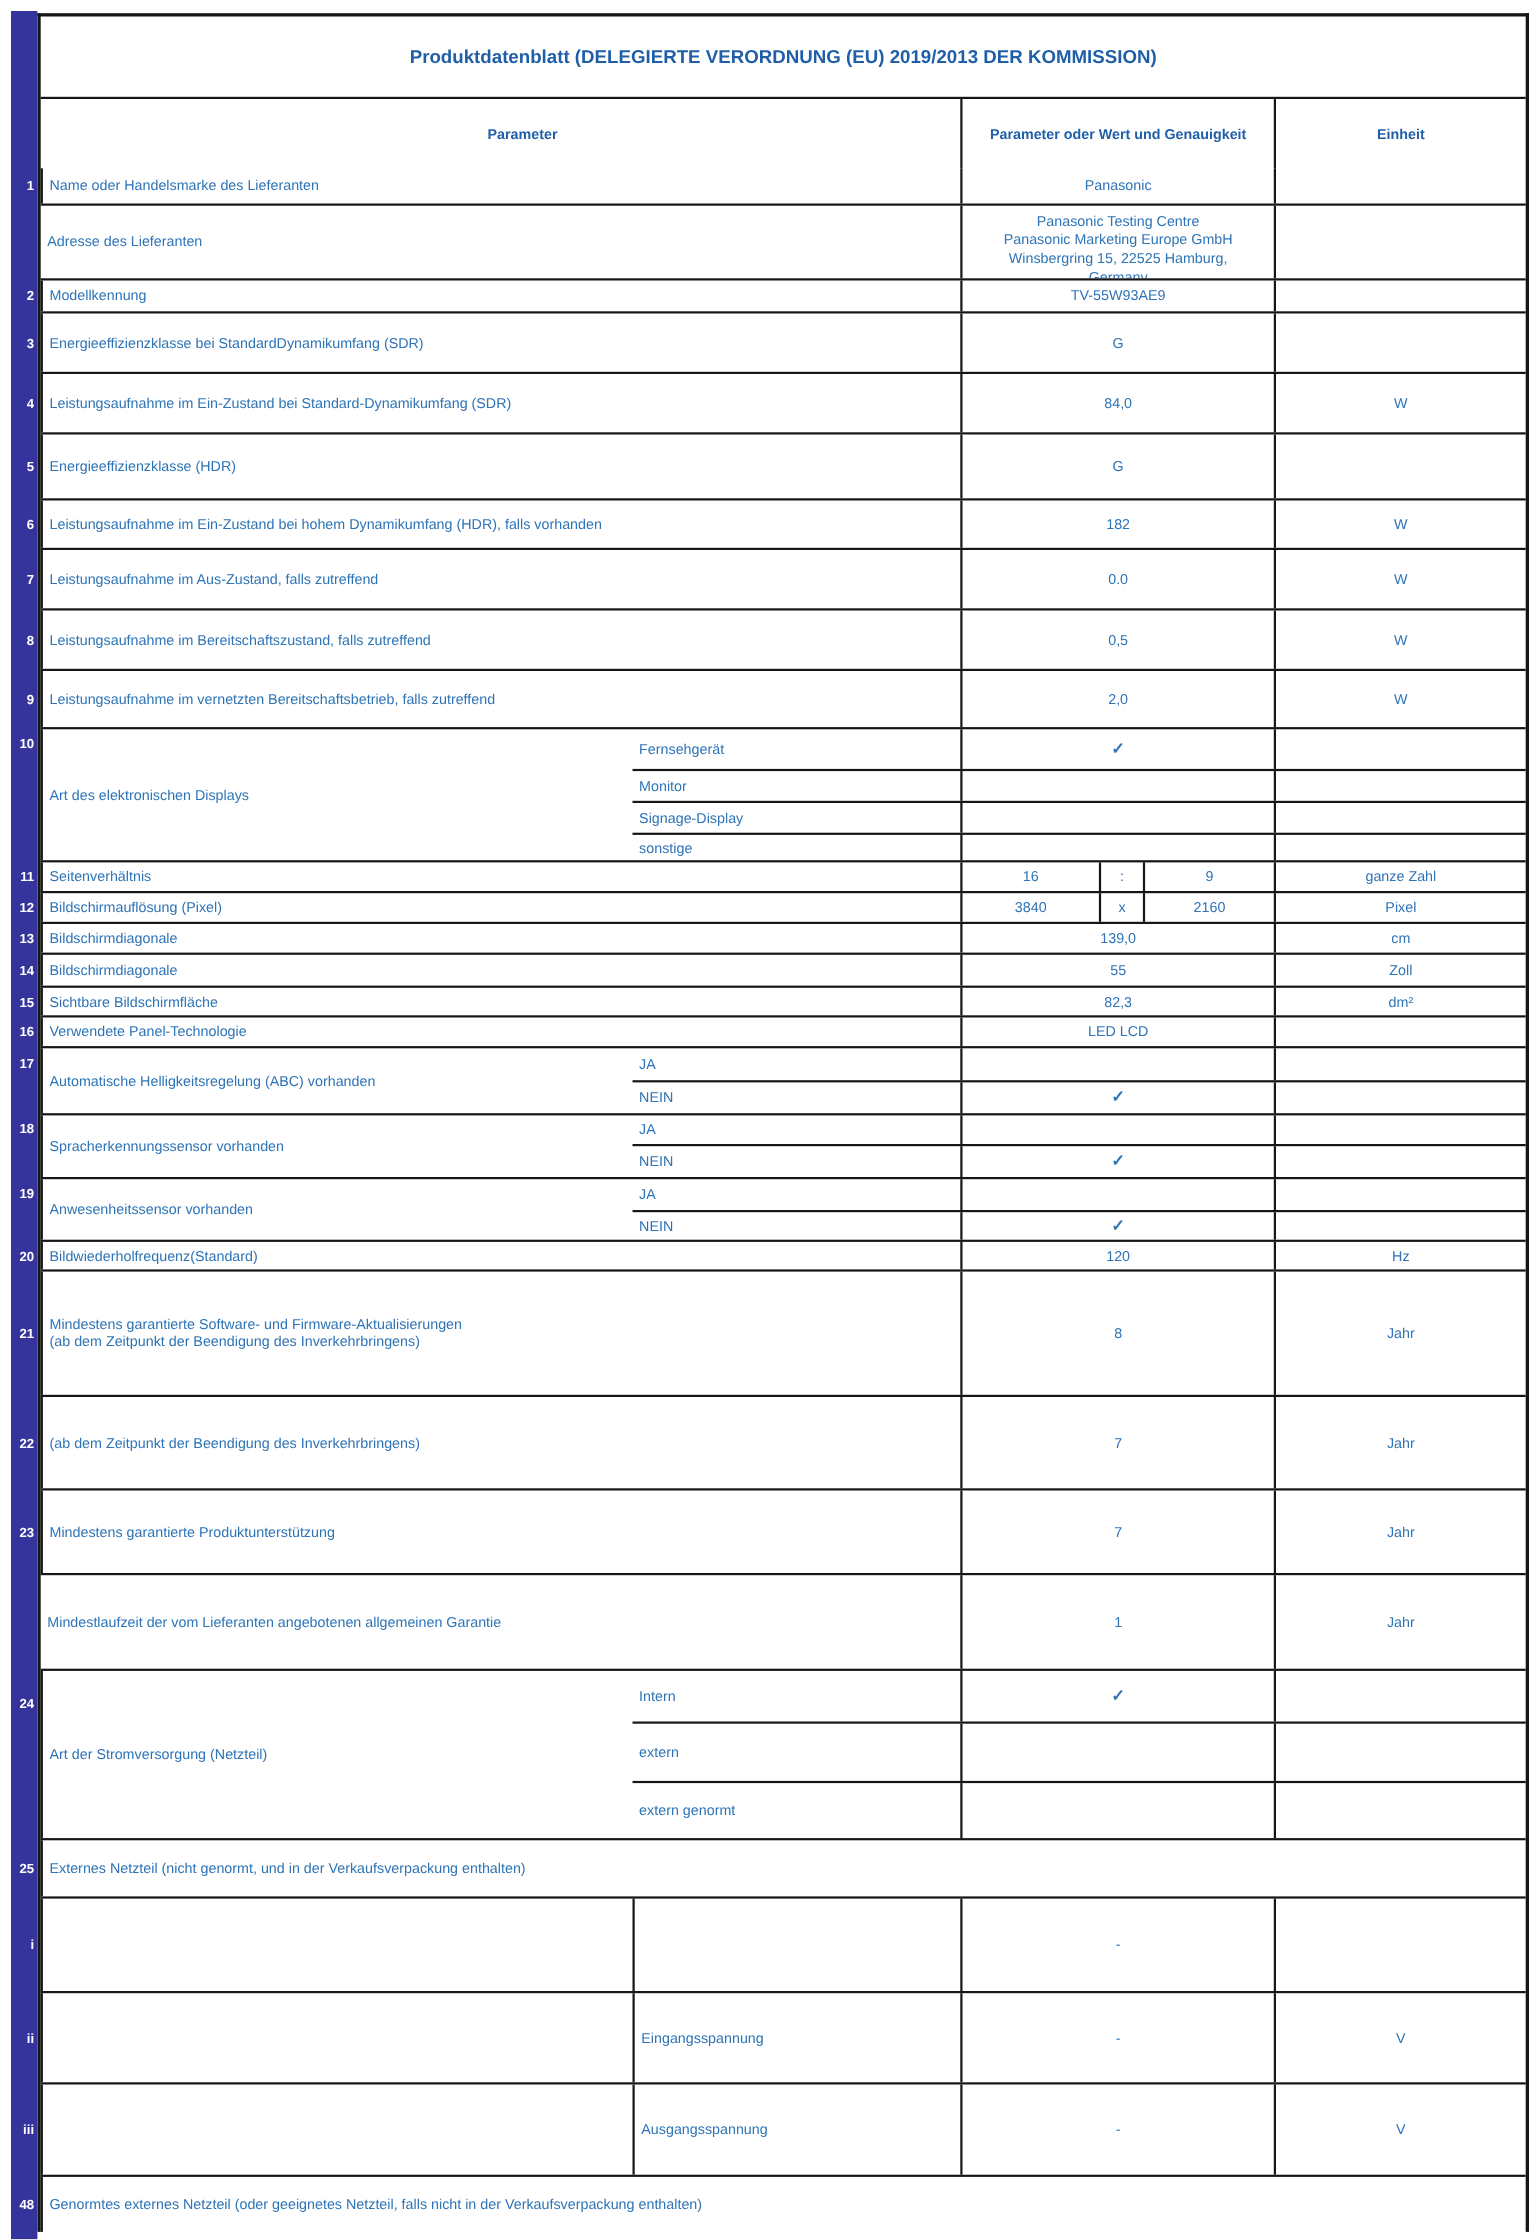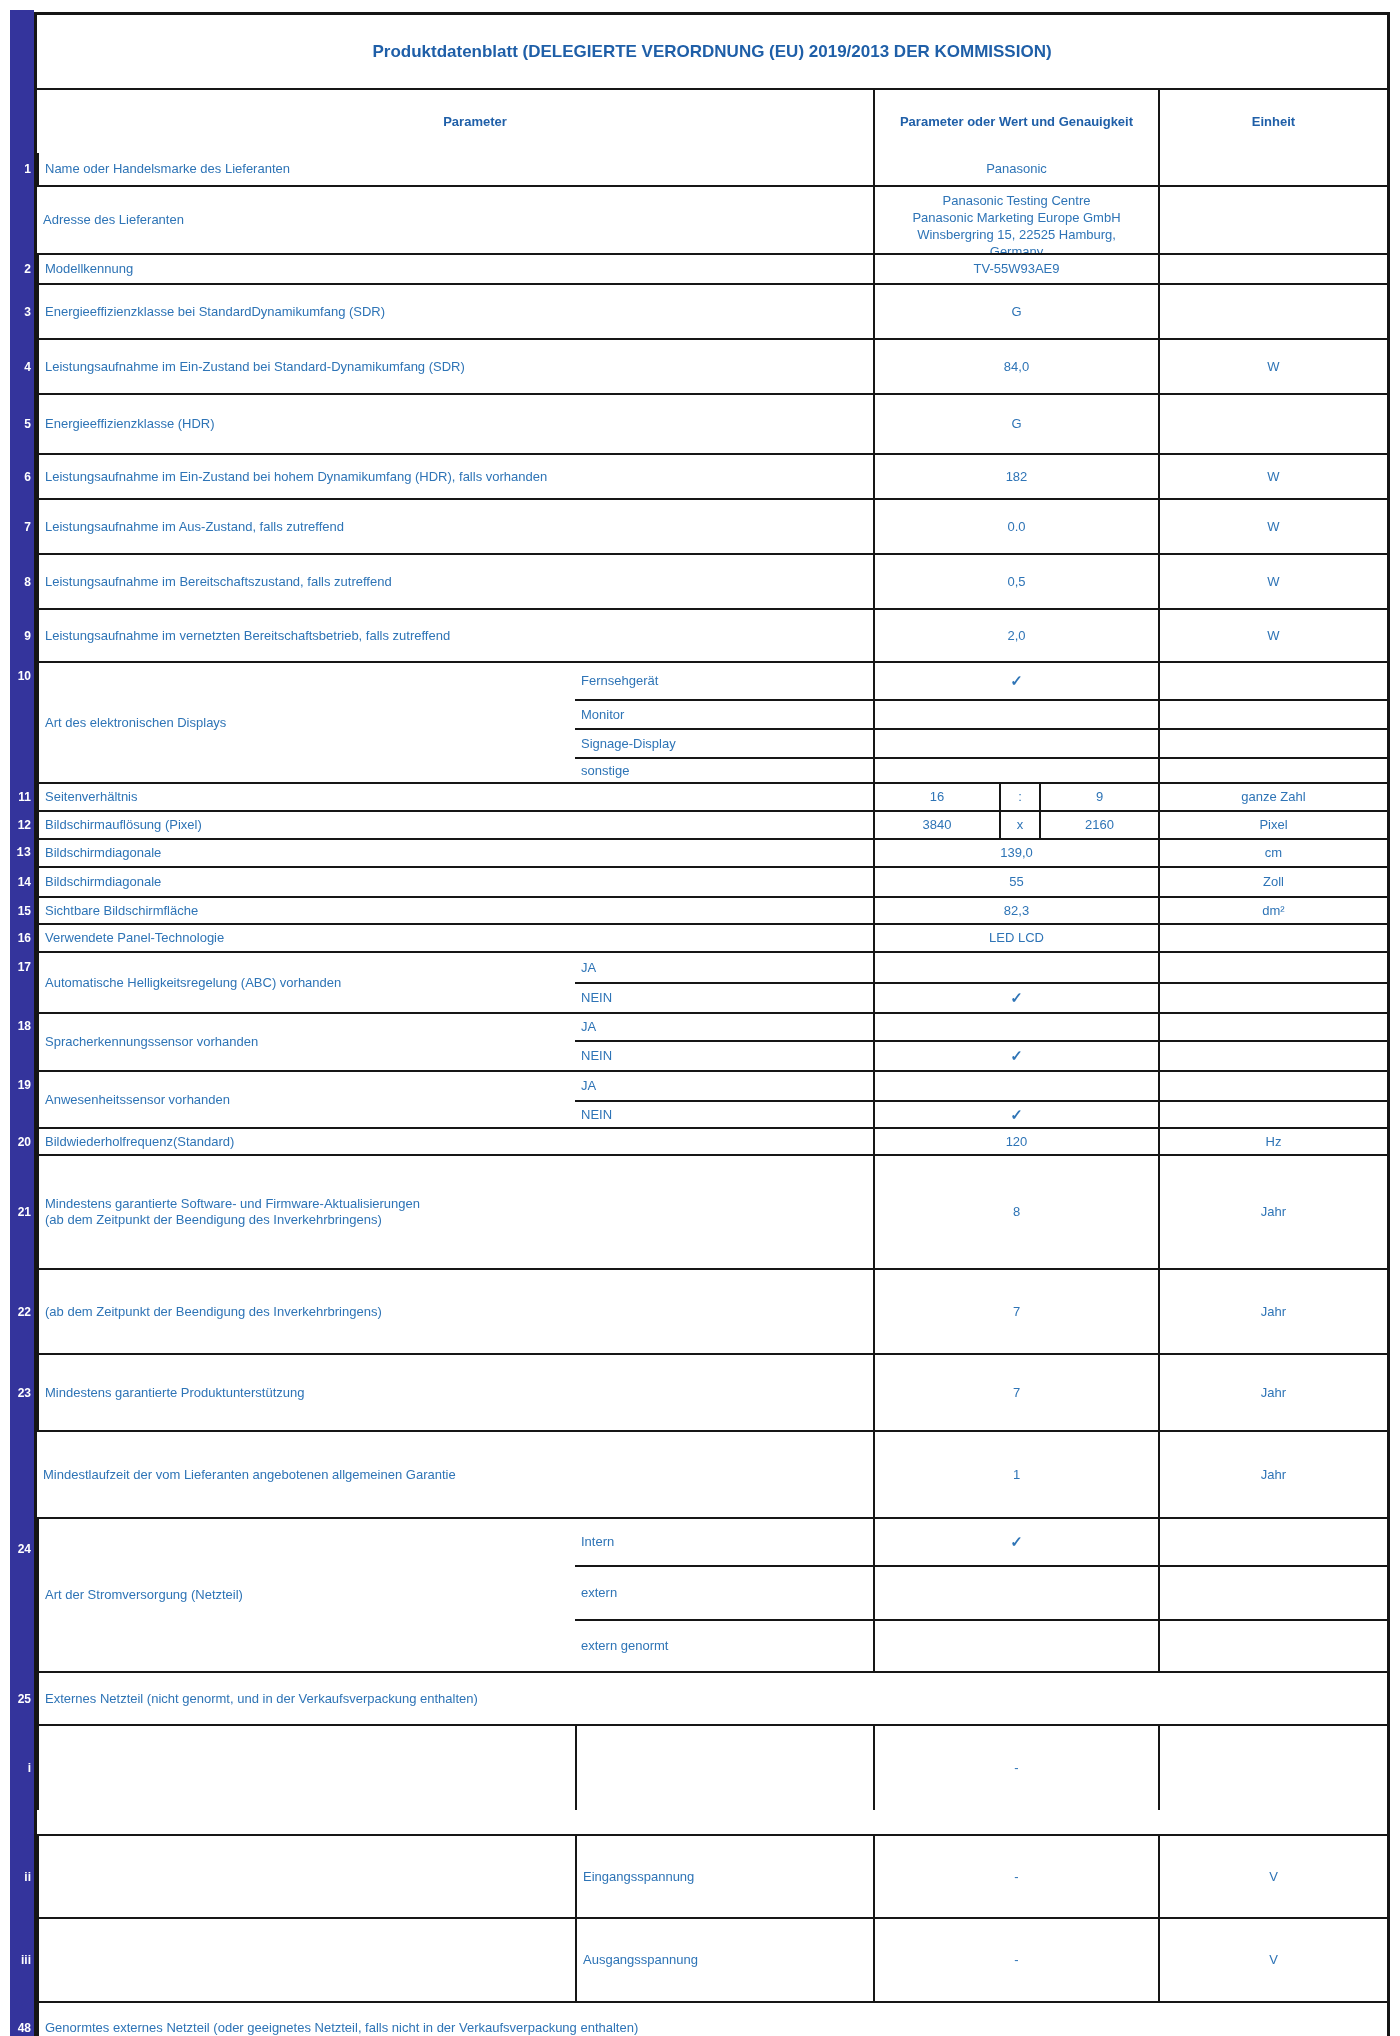--- a/index.html
+++ b/index.html
@@ -156,21 +156,21 @@
         </div>
         <div class="row" style="height: 28px;">
           <span class="num" style="top: 50%; transform: translateY(-50%);">12</span>
           <div class="cell lab">Bildschirmauflösung (Pixel)</div>
           <div class="cell val split-a" style="flex: 0 0 126px;">3840</div>
           <div class="cell val split-sep" style="flex: 0 0 42px;">x</div>
           <div class="cell val split-b" style="flex: 0 0 117px;">2160</div>
           <div class="cell unit">Pixel</div>
         </div>
         <div class="row" style="height: 28px;">
-          <span class="num" style="top: 50%; transform: translateY(-50%); font-family: Liberation Mono, monospace;">13</span>
+          <span class="num" style="top: 50%; transform: translateY(-50%);">13</span>
           <div class="cell lab">Bildschirmdiagonale</div>
           <div class="cell val">139,0</div>
           <div class="cell unit">cm</div>
         </div>
         <div class="row" style="height: 30px;">
           <span class="num" style="top: 50%; transform: translateY(-50%);">14</span>
           <div class="cell lab">Bildschirmdiagonale</div>
           <div class="cell val">55</div>
           <div class="cell unit">Zoll</div>
         </div>
@@ -305,21 +305,21 @@
           <span class="num" style="top: 50%; transform: translateY(-50%);">25</span>
           <div class="cell lab-full">Externes Netzteil (nicht genormt, und in der Verkaufsverpackung enthalten)</div>
         </div>
         <div class="row" style="height: 86px;">
           <span class="num" style="top: 50%; transform: translateY(-50%);">i</span>
           <div class="cell lab with-sub"></div>
           <div class="cell sub"></div>
           <div class="cell val">-</div>
           <div class="cell unit"></div>
         </div>
-        <div class="row" style="height: 83px; margin-top: 24px;">
+        <div class="row" style="height: 83px;">
           <span class="num" style="top: 50%; transform: translateY(-50%);">ii</span>
           <div class="cell lab with-sub"></div>
           <div class="cell sub">Eingangsspannung</div>
           <div class="cell val">-</div>
           <div class="cell unit">V</div>
         </div>
         <div class="row" style="height: 84px;">
           <span class="num" style="top: 50%; transform: translateY(-50%);">iii</span>
           <div class="cell lab with-sub"></div>
           <div class="cell sub">Ausgangsspannung</div>

